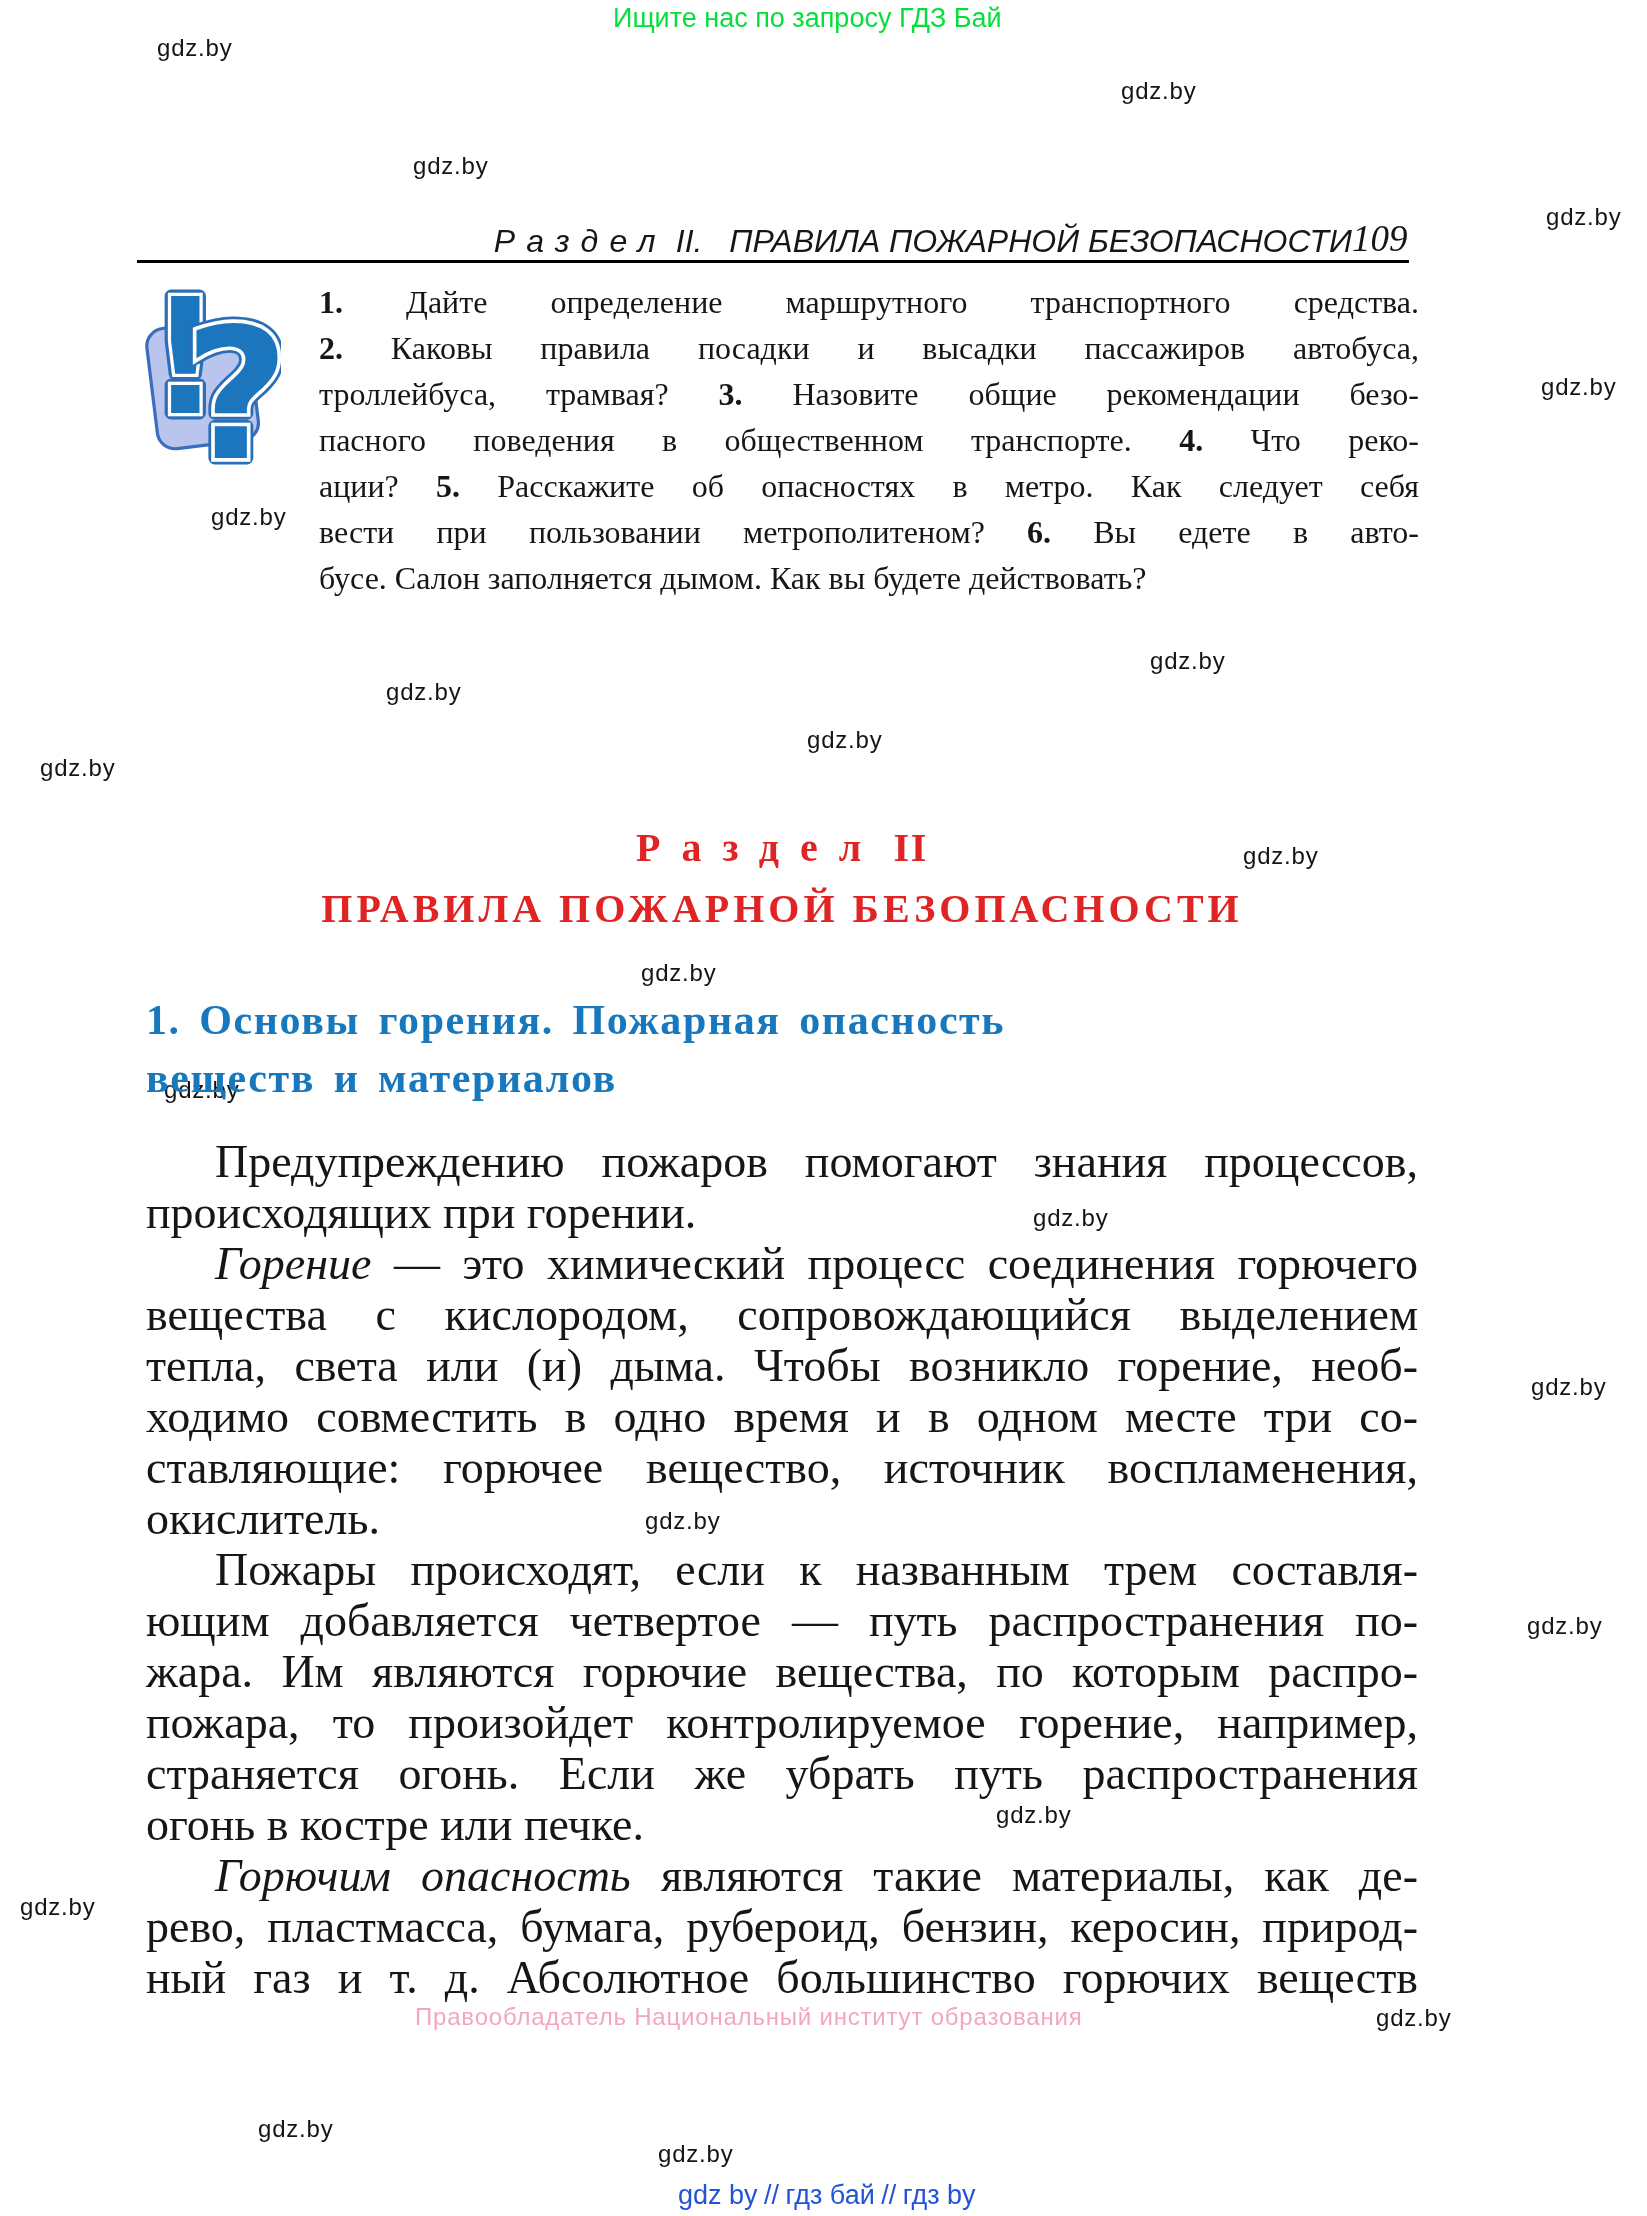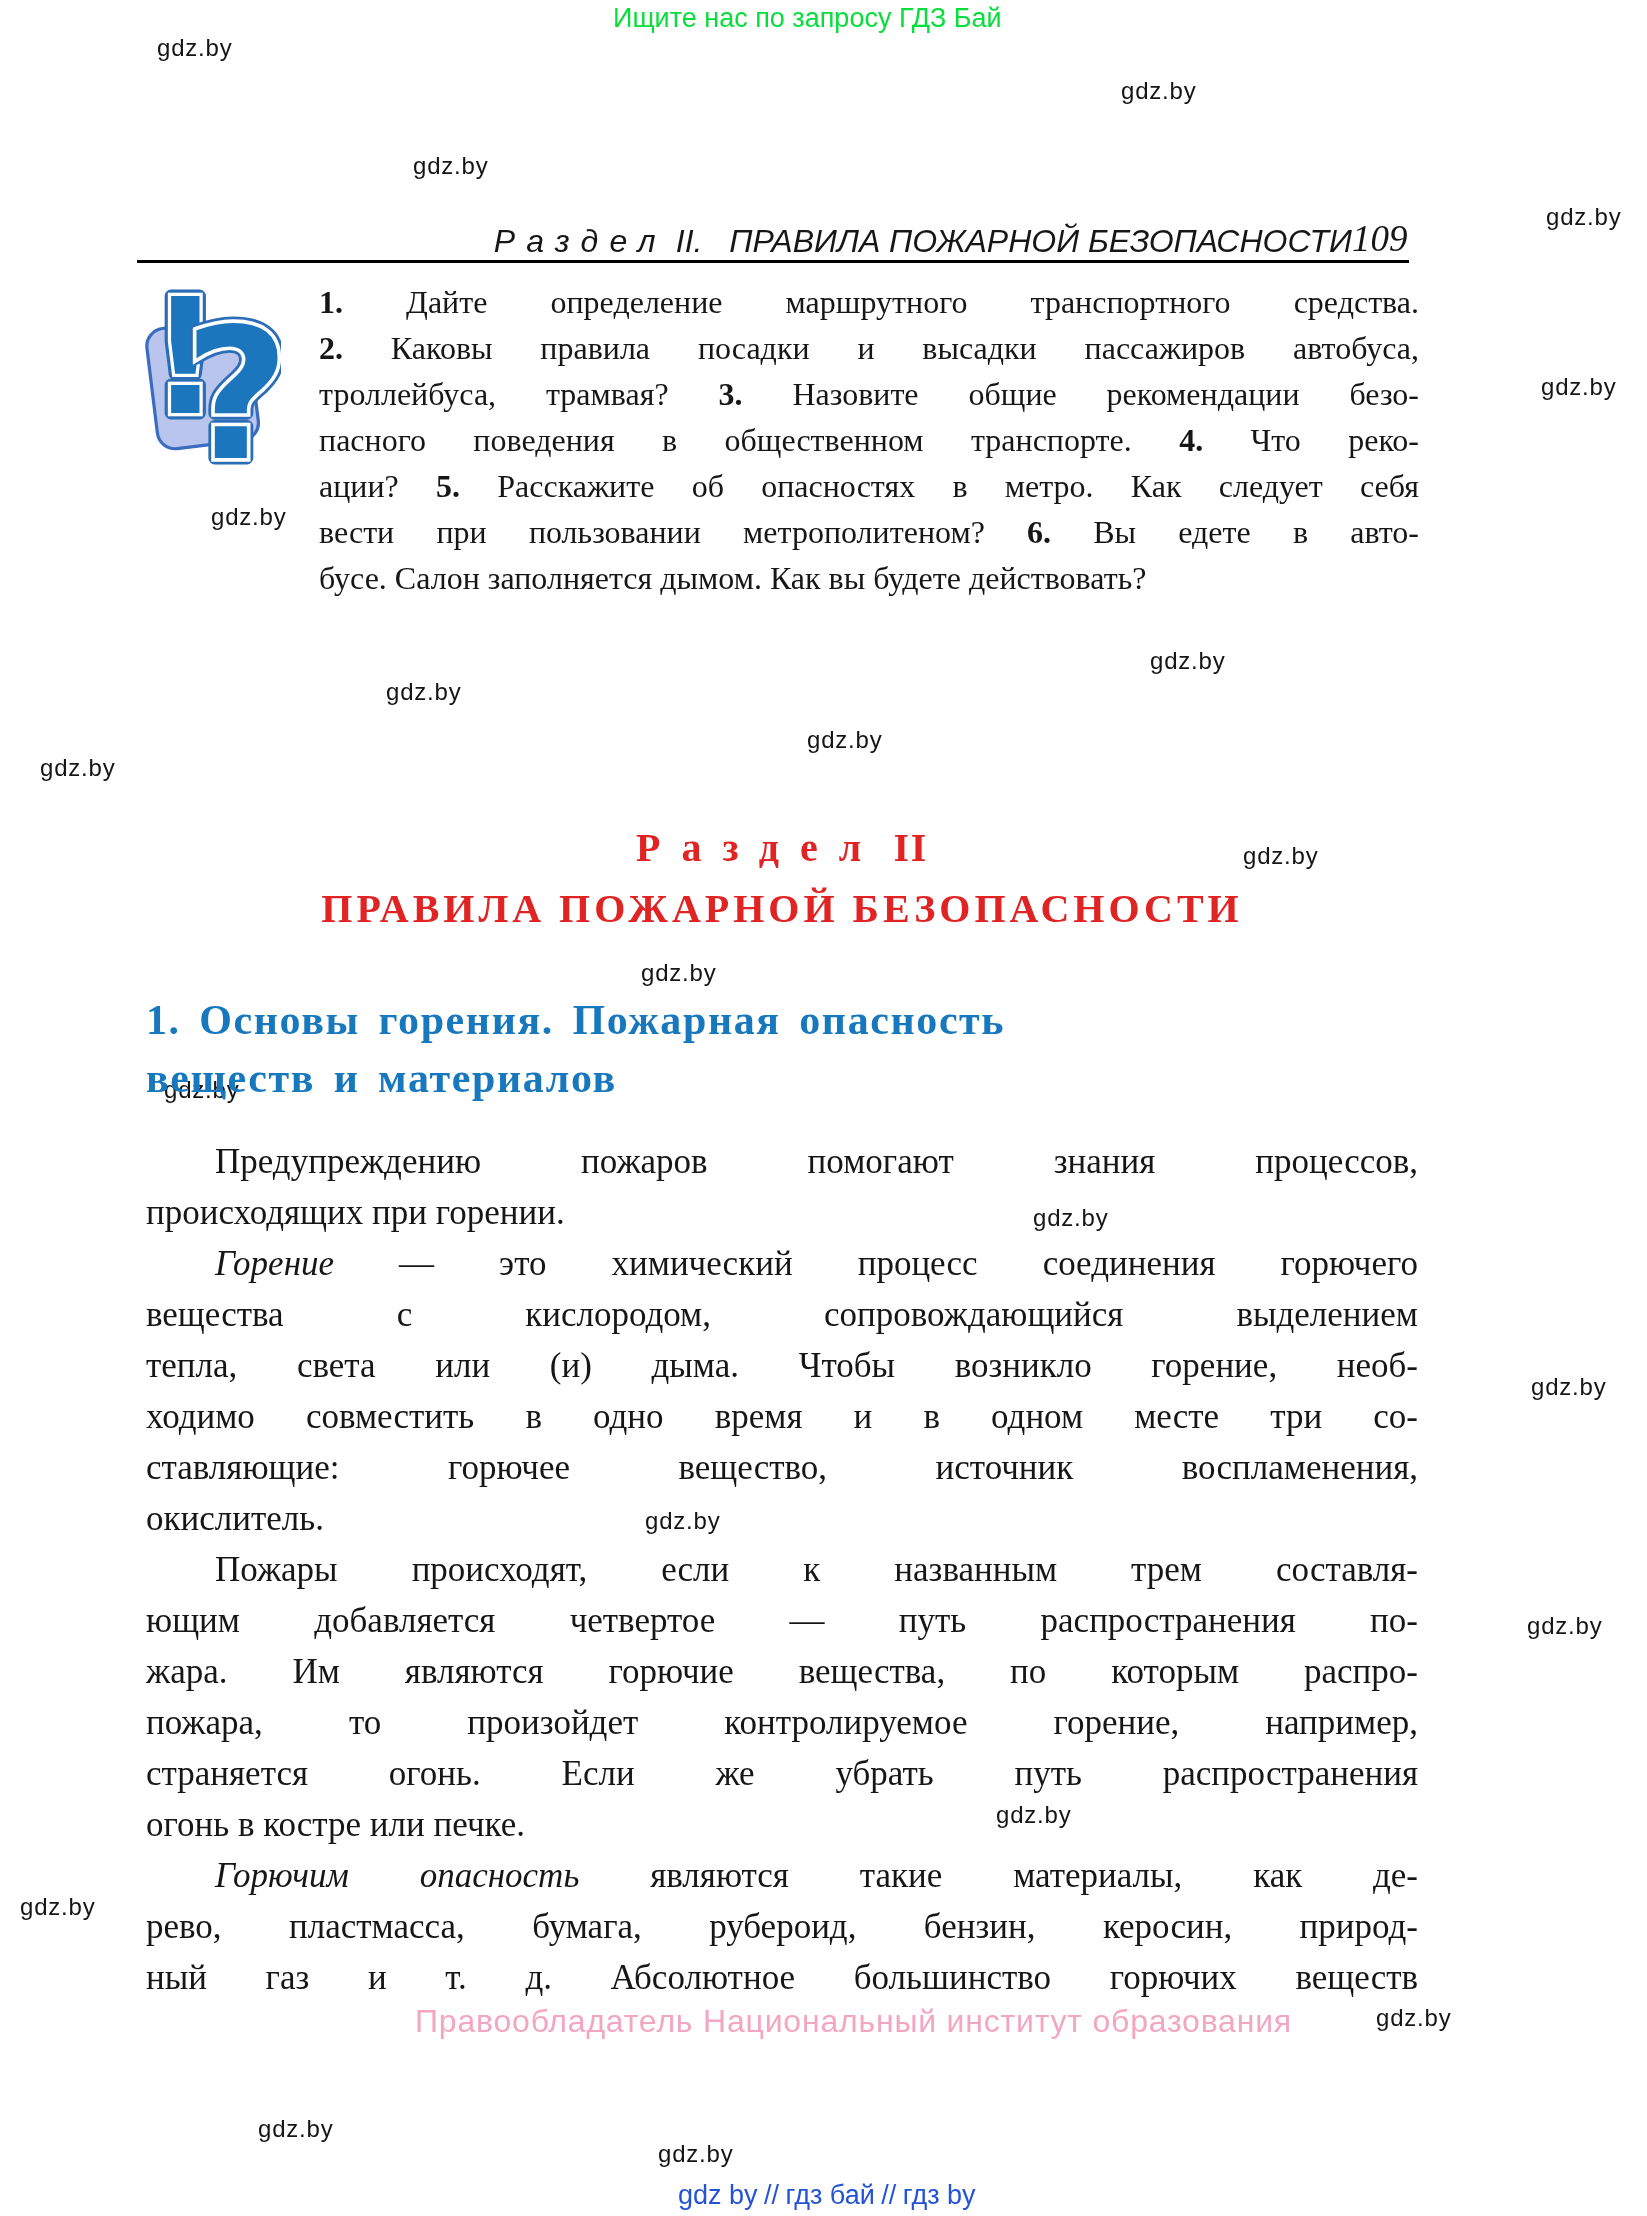--- a/index.html
+++ b/index.html
@@ -51,28 +51,28 @@
   .sec-title .l2{letter-spacing:4px;}
   
   .chapter{
     position:absolute;top:991px;left:146px;width:1272px;
     color:var(--blue-head);font-weight:bold;
     font-size:42px;line-height:58px;letter-spacing:1.6px;word-spacing:6.5px;
   }
   
   .body-text{
     position:absolute;top:1136px;left:146px;width:1272px;
-    font-size:35px;line-height:51px;
+    font-size:46px;line-height:51px;
   }
   .bline{white-space:normal;}
   .bline.indent{text-indent:69px;}
   
   .copyright{
     position:absolute;top:2003px;left:415px;
-    font-family:"Liberation Sans", sans-serif;font-size:32px;
+    font-family:"Liberation Sans", sans-serif;font-size:24px;
     color:var(--pink);letter-spacing:0.8px;white-space:nowrap;
   }
   .footer-links{
     position:absolute;top:2180px;left:678px;
     font-family:"Liberation Sans", sans-serif;font-size:27px;
     color:var(--link-blue);white-space:nowrap;
   }
   .flink{color:var(--link-blue);text-decoration:none;cursor:pointer;}
   .sep{margin:0 6.5px;}
 </style>

